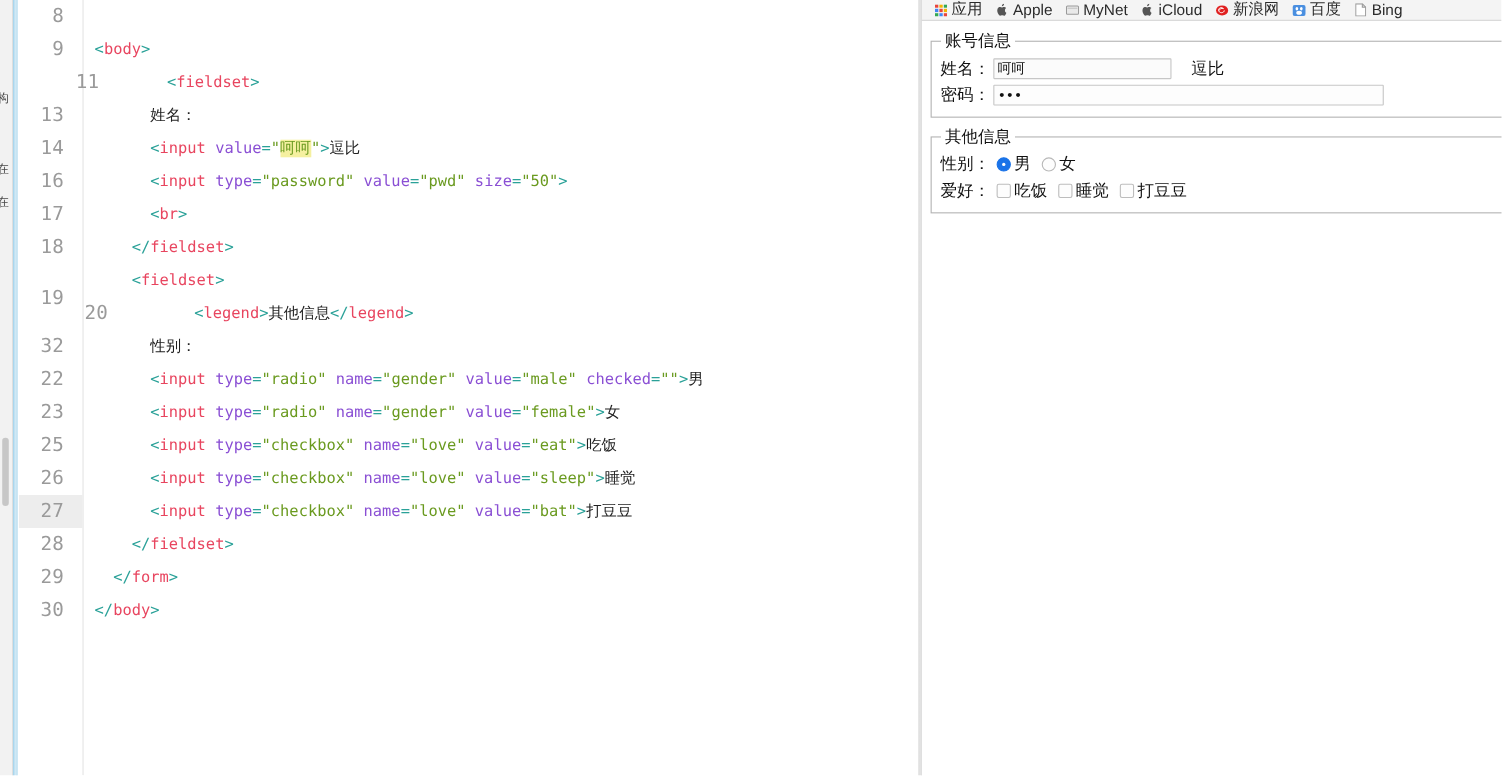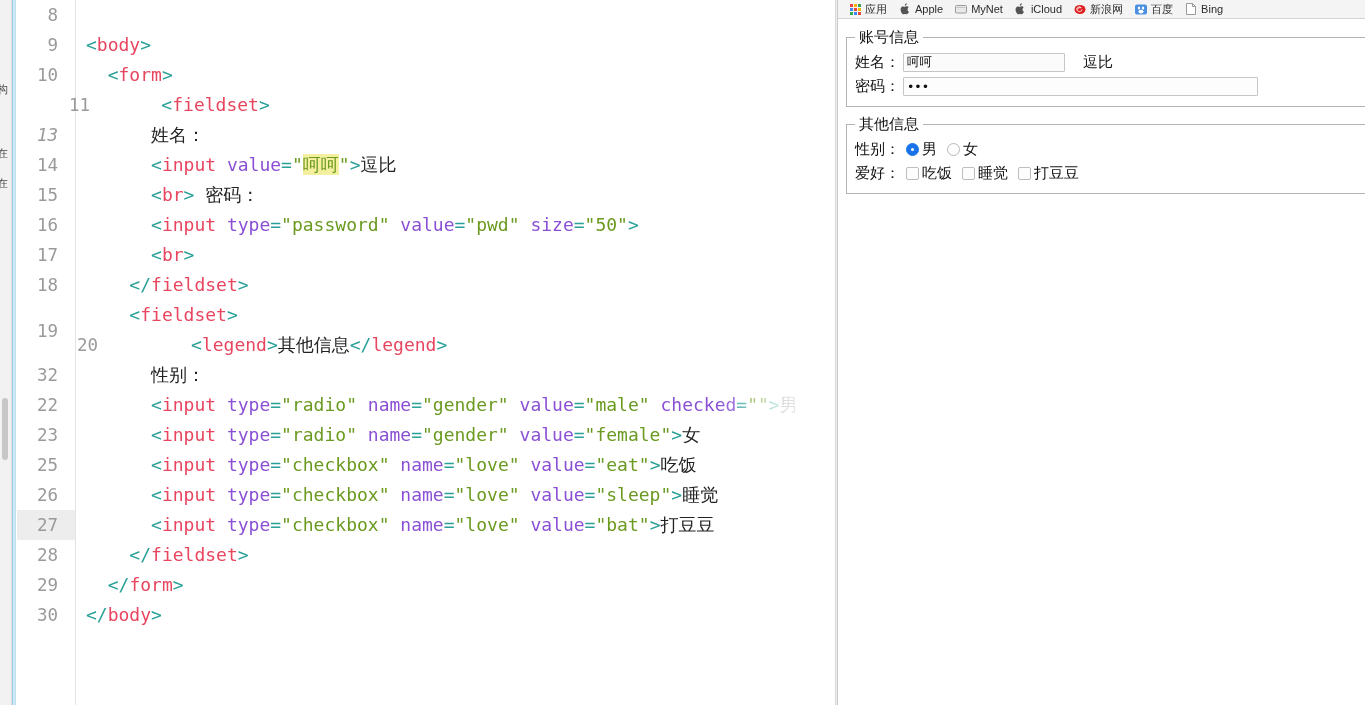--- a/index.html
+++ b/index.html
@@ -94,21 +94,21 @@
     display: flex;
     height: 30px;
     align-items: stretch;
   }
   .code-text {
     flex: 1;
     padding-left: 11px;
     height: 30px;
     line-height: 30px;
     font-family: "DejaVu Sans Mono", "Liberation Mono", monospace;
-    font-size: 18px;
+    font-size: 14px;
     white-space: pre;
     color: #333333;
     overflow: hidden;
   }
 
   
   .tk-punct   { color: #2aa198; }
   .tk-tag     { color: #e8455f; }
   .tk-attr    { color: #8a4fd4; }
   .tk-str     { color: #6a9a1f; }
@@ -149,21 +149,21 @@
     align-items: center;
     padding-left: 6px;
     gap: 2px;
     overflow: hidden;
   }
   .bm {
     display: flex;
     align-items: center;
     gap: 4px;
     padding: 1px 5px;
-    font-size: 11px;
+    font-size: 14px;
     color: #2b2b2b;
     white-space: nowrap;
     border-radius: 3px;
     font-family: "Liberation Sans", sans-serif;
   }
   .bm .ico {
     width: 12px; height: 12px;
     display: inline-flex;
     align-items: center;
     justify-content: center;
@@ -275,48 +275,36 @@
           </div>
           <div class="code-text"></div>
         </div>
         <div class="row">
           <div class="lnum-cell" style="width: 58px; flex: 0 0 58px;">
             <div class="lnum">9</div>
           </div>
           <div class="code-text"><span class="tk-punct">&lt;</span><span class="tk-tag">body</span><span class="tk-punct">&gt;</span></div>
         </div>
         <div class="row">
-          <div class="lnum-cell" style="width: 58px; flex: 0 0 58px;">
-            <div class="lnum">10</div>
-          </div>
-          <div class="code-text"><span class="tk-text">  </span><span class="tk-punct">&lt;</span><span class="tk-tag">form</span><span class="tk-punct">&gt;</span></div>
-        </div>
-        <div class="row">
           <div class="lnum-cell" style="width: 58px; flex: 0 0 58px; margin-left: 32px;">
             <div class="lnum">11</div>
           </div>
           <div class="code-text"><span class="tk-text">    </span><span class="tk-punct">&lt;</span><span class="tk-tag">fieldset</span><span class="tk-punct">&gt;</span></div>
         </div>
         <div class="row">
-          <div class="lnum-cell" style="width: 58px; flex: 0 0 58px; font-style: italic;">
+          <div class="lnum-cell" style="width: 58px; flex: 0 0 58px;">
             <div class="lnum">13</div>
           </div>
           <div class="code-text"><span class="tk-text">      姓名：</span></div>
         </div>
         <div class="row">
           <div class="lnum-cell" style="width: 58px; flex: 0 0 58px;">
             <div class="lnum">14</div>
           </div>
           <div class="code-text"><span class="tk-text">      </span><span class="tk-punct">&lt;</span><span class="tk-tag">input</span><span class="tk-text"> </span><span class="tk-attr">value</span><span class="tk-punct">=</span><span class="tk-str">"</span><span class="tk-hl">呵呵</span><span class="tk-str">"</span><span class="tk-punct">&gt;</span><span class="tk-text">逗比</span></div>
-        </div>
-        <div class="row">
-          <div class="lnum-cell" style="width: 58px; flex: 0 0 58px;">
-            <div class="lnum">15</div>
-          </div>
-          <div class="code-text"><span class="tk-text">      </span><span class="tk-punct">&lt;</span><span class="tk-tag">br</span><span class="tk-punct">&gt;</span><span class="tk-text"> 密码：</span></div>
         </div>
         <div class="row">
           <div class="lnum-cell" style="width: 58px; flex: 0 0 58px;">
             <div class="lnum">16</div>
           </div>
           <div class="code-text"><span class="tk-text">      </span><span class="tk-punct">&lt;</span><span class="tk-tag">input</span><span class="tk-text"> </span><span class="tk-attr">type</span><span class="tk-punct">=</span><span class="tk-str">"password"</span><span class="tk-text"> </span><span class="tk-attr">value</span><span class="tk-punct">=</span><span class="tk-str">"pwd"</span><span class="tk-text"> </span><span class="tk-attr">size</span><span class="tk-punct">=</span><span class="tk-str">"50"</span><span class="tk-punct">&gt;</span></div>
         </div>
         <div class="row">
           <div class="lnum-cell" style="width: 58px; flex: 0 0 58px;">
             <div class="lnum">17</div>

